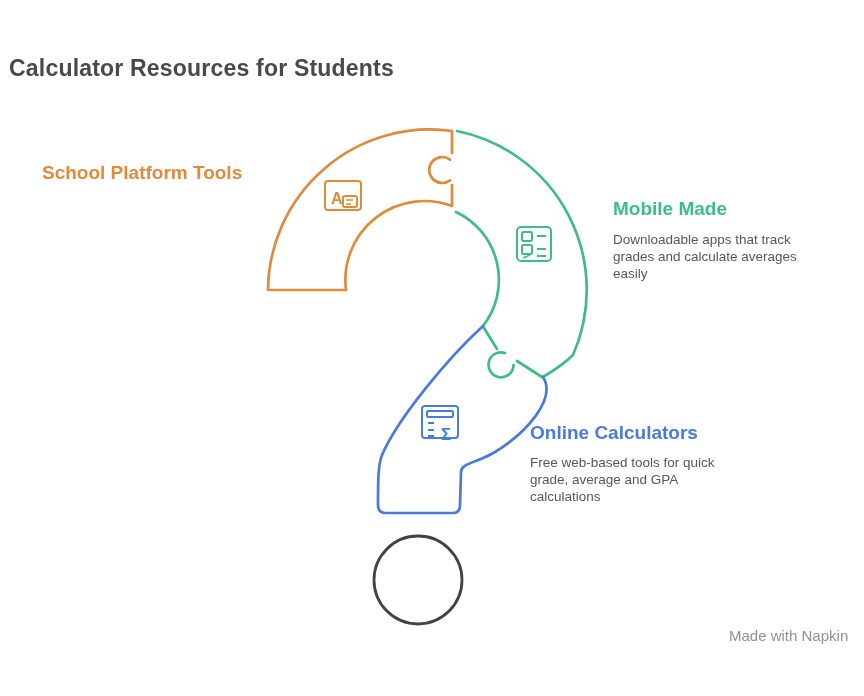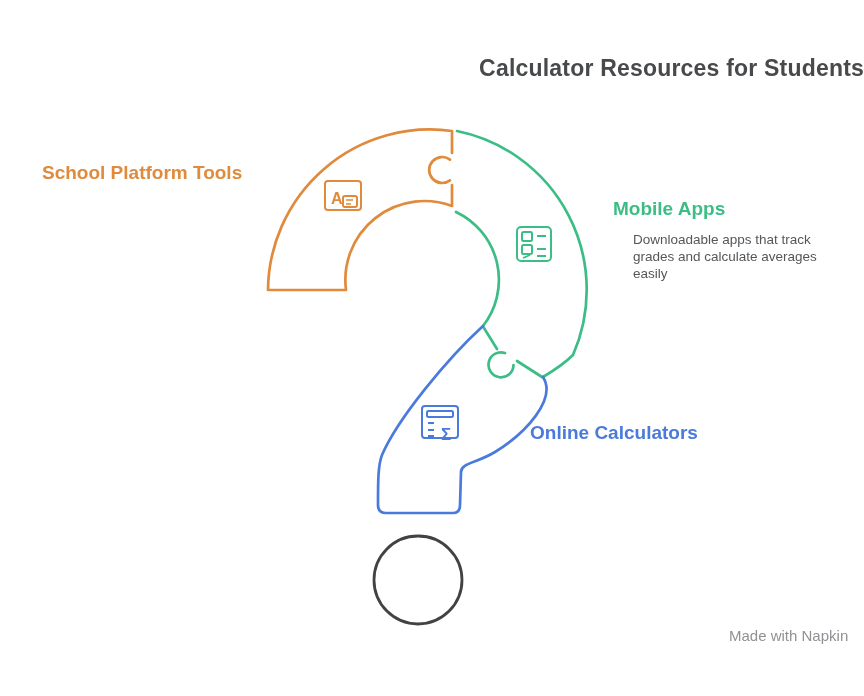--- a/index.html
+++ b/index.html
@@ -5,22 +5,22 @@
   html,body{margin:0;padding:0;background:#ffffff;}
   .canvas{
     position:relative;
     width:864px;height:696px;
     background:#ffffff;
     font-family:"Liberation Sans", sans-serif;
     overflow:hidden;
   }
   .title{
     position:absolute;
-    left:0;right:0;top:55px;
-    text-align:right;
+    left:9px;right:0;top:55px;
+    text-align:left;
     font-size:23px;
     font-weight:bold;
     color:#48494B;
     letter-spacing:.2px;
     margin:0;
   }
   .section-label{
     position:absolute;
     font-size:19px;
     font-weight:bold;
@@ -30,21 +30,21 @@
     position:absolute;
     font-size:13.5px;
     line-height:1.26;
     color:#54575A;
     white-space:pre-line;
     margin:0;
   }
   .label-school{left:42px;top:162px;color:#E08A3C;}
   .desc-school{left:42px;top:195px;width:220px;}
   .label-mobile{left:613px;top:198px;color:#3CBD85;}
-  .desc-mobile{left:613px;top:231px;width:230px;margin-left:20px;}
+  .desc-mobile{left:613px;top:231px;width:230px;}
   .label-online{left:530px;top:422px;color:#4A7BDC;}
   .desc-online{left:530px;top:454px;width:230px;}
   .watermark{
     position:absolute;
     left:729px;top:627px;
     font-size:15px;
     color:#8F9194;
     margin:0;
   }
   svg.puzzle{position:absolute;left:0;top:0;}
@@ -108,22 +108,25 @@
     <g fill="none" stroke="#4A7BDC" stroke-width="2" stroke-linejoin="round">
       <rect x="422" y="406" width="36" height="32" rx="3"></rect>
       <rect x="427" y="411" width="26" height="6" rx="1.5"></rect>
       <path d="M 428,423 L 434,423 M 428,430 L 434,430 M 428,436 L 434,436" stroke-width="1.8"></path>
       <text x="441" y="440" stroke="none" fill="#4A7BDC" font-family="Liberation Sans, sans-serif" font-size="17" font-weight="bold">Σ</text>
     </g>
   </svg>
 
   <h2 class="section-label label-school">School Platform Tools</h2>
 
-  <h2 class="section-label label-mobile">Mobile Apps</h2>
+  <h2 class="section-label label-mobile">Mobile Made</h2>
   <p class="section-desc desc-mobile">Downloadable apps that track
 grades and calculate averages
 easily</p>
 
   <h2 class="section-label label-online">Online Calculators</h2>
+  <p class="section-desc desc-online">Free web-based tools for quick
+grade, average and GPA
+calculations</p>
 
   <p class="watermark">Made with Napkin</p>
 
 </div>
 
 </body></html>

